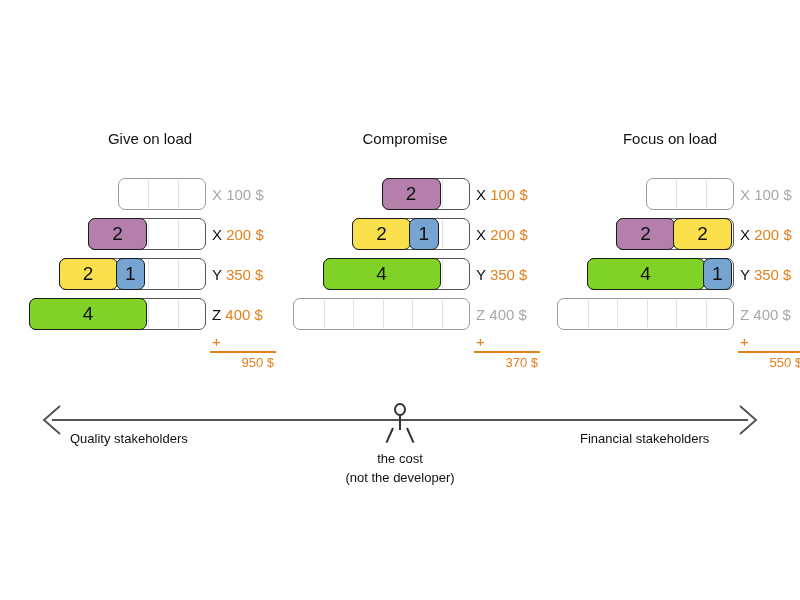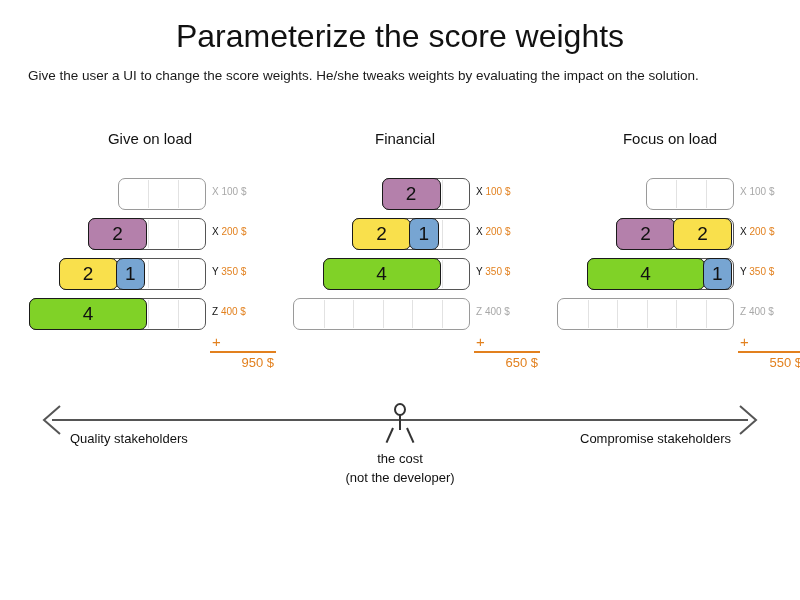--- a/index.html
+++ b/index.html
@@ -40,21 +40,21 @@
     border:1.6px solid #1a1a1a;border-radius:7px;
     display:flex;align-items:center;justify-content:center;
     font-size:19px;color:#111;margin-right:-2px;
   }
   .seg.purple{background:#b480ab;}
   .seg.yellow{background:#f9e04c;}
   .seg.blue{background:#77a5d2;}
   .seg.green{background:#80d227;}
 
   .rowlabel{
-    position:absolute;top:6px;font-size:10px;white-space:nowrap;
+    position:absolute;top:6px;font-size:15px;white-space:nowrap;
   }
   .rowlabel .key{color:#111;}
   .rowlabel .amt{color:#e2801e;}
   .rowlabel.inactive .key,.rowlabel.inactive .amt{color:#a8a8a8;}
 
   
   .total{position:absolute;font-size:13px;color:#e2801e;text-align:right;}
   .total .plus{
     display:block;text-align:left;font-size:15px;line-height:12px;
     padding-left:2px;
@@ -78,22 +78,20 @@
   .figure-leg{position:absolute;width:2px;height:16px;background:#333;}
   .user-cap{
     position:absolute;text-align:center;font-size:13px;color:#111;width:260px;
   }
 </style>
 </head>
 <body>
 
 <div class="stage">
 
-  <div class="title">Parameterize the score weights</div>
-  <div class="subtitle">Give the user a UI to change the score weights. He/she tweaks weights by evaluating the impact on the solution.</div>
 
   <div id="columns-host">
       <div class="col-header" style="left: 30px; width: 240px;">Give on load</div>
       <div class="row" style="left: 117.5px; top: 178px; width: 88.5px;">
         <div class="track" style="width: 88.5px;">
           <div class="slotline" style="left: 29.5px;"></div>
           <div class="slotline" style="left: 59px;"></div>
         </div>
       </div>
       <div class="rowlabel inactive" style="left: 212px; top: 186px;"><span class="key">X</span> <span class="amt">100 $</span></div>
@@ -132,21 +130,21 @@
         <div class="fillwrap">
           <div class="seg green" style="width: 118px;">4</div>
         </div>
       </div>
       <div class="rowlabel" style="left: 212px; top: 306px;"><span class="key">Z</span> <span class="amt">400 $</span></div>
       <div class="total" style="left: 210px; top: 336px; width: 66px;">
         <span class="plus">+</span>
         <span class="rule"></span>
         <span class="sum">950 $</span>
       </div>
-      <div class="col-header" style="left: 285px; width: 240px;">Financial</div>
+      <div class="col-header" style="left: 285px; width: 240px;">Compromise</div>
       <div class="row" style="left: 381.5px; top: 178px; width: 88.5px;">
         <div class="track active" style="width: 88.5px;">
           <div class="slotline" style="left: 29.5px;"></div>
           <div class="slotline" style="left: 59px;"></div>
         </div>
         <div class="fillwrap">
           <div class="seg purple" style="width: 59px;">2</div>
         </div>
       </div>
       <div class="rowlabel" style="left: 476px; top: 186px;"><span class="key">X</span> <span class="amt">100 $</span></div>
@@ -180,21 +178,21 @@
           <div class="slotline" style="left: 59px;"></div>
           <div class="slotline" style="left: 88.5px;"></div>
           <div class="slotline" style="left: 118px;"></div>
           <div class="slotline" style="left: 147.5px;"></div>
         </div>
       </div>
       <div class="rowlabel inactive" style="left: 476px; top: 306px;"><span class="key">Z</span> <span class="amt">400 $</span></div>
       <div class="total" style="left: 474px; top: 336px; width: 66px;">
         <span class="plus">+</span>
         <span class="rule"></span>
-        <span class="sum">650 $</span>
+        <span class="sum">370 $</span>
       </div>
       <div class="col-header" style="left: 550px; width: 240px;">Focus on load</div>
       <div class="row" style="left: 645.5px; top: 178px; width: 88.5px;">
         <div class="track" style="width: 88.5px;">
           <div class="slotline" style="left: 29.5px;"></div>
           <div class="slotline" style="left: 59px;"></div>
         </div>
       </div>
       <div class="rowlabel inactive" style="left: 740px; top: 186px;"><span class="key">X</span> <span class="amt">100 $</span></div>
       <div class="row" style="left: 616px; top: 218px; width: 118px;">
@@ -243,21 +241,21 @@
   <div class="arrow" style="left:42px;top:420px;border-top:1px solid transparent;
               border-right:14px solid transparent;border-bottom:1px solid transparent;"></div>
   <svg style="position:absolute;left:40px;top:404px;" width="22" height="32">
     <polyline points="20,2 4,16 20,30" fill="none" stroke="#555" stroke-width="2"></polyline>
   </svg>
   <svg style="position:absolute;left:738px;top:404px;" width="22" height="32">
     <polyline points="2,2 18,16 2,30" fill="none" stroke="#555" stroke-width="2"></polyline>
   </svg>
 
   <div class="axis-label" style="left:70px;top:431px;">Quality stakeholders</div>
-  <div class="axis-label" style="left:580px;top:431px;">Compromise stakeholders</div>
+  <div class="axis-label" style="left:580px;top:431px;">Financial stakeholders</div>
 
   <div class="figure-head" style="left:394px;top:403px;"></div>
   <div class="figure-body" style="left:399px;top:414px;height:16px;"></div>
   <div class="figure-leg" style="left:392px;top:428px;transform:rotate(24deg);transform-origin:top center;"></div>
   <div class="figure-leg" style="left:406px;top:428px;transform:rotate(-24deg);transform-origin:top center;"></div>
 
   <div class="user-cap" style="left:270px;top:451px;">the cost</div>
   <div class="user-cap" style="left:270px;top:470px;">(not the developer)</div>
 
 </div>

